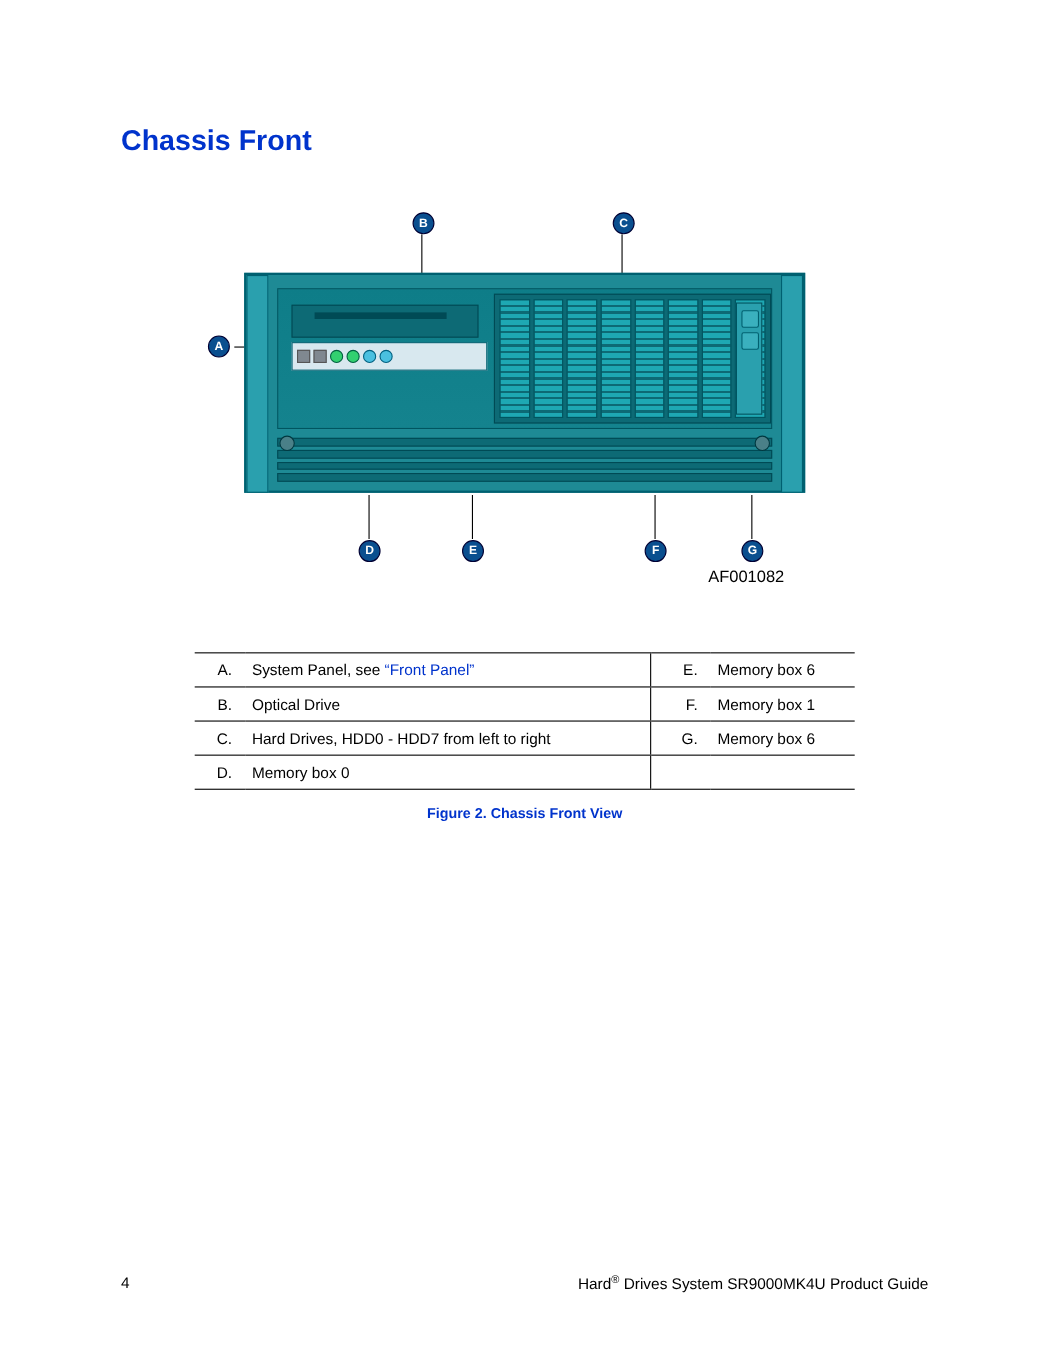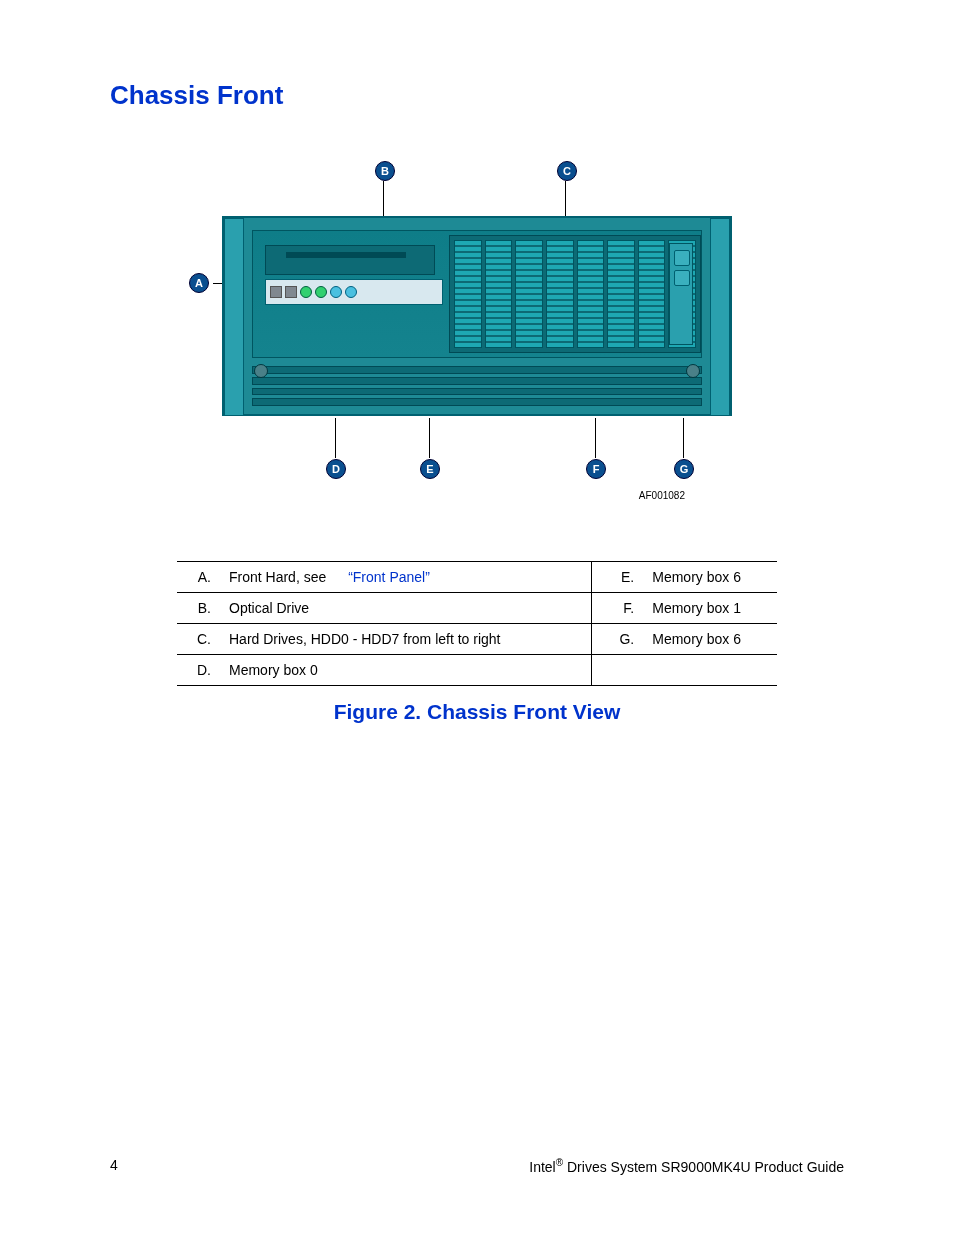--- a/index.html
+++ b/index.html
@@ -6,21 +6,21 @@
     margin: 0;
     font-family: Arial, Helvetica, sans-serif;
     font-size: 14px;
     color: #000;
     width: 954px;
     height: 1235px;
     position: relative;
     background: #fff;
   }
   .page {
-    padding: 80px 110px 0 110px;
+    padding: 112px 110px 0 110px;
     box-sizing: border-box;
     height: 100%;
     position: relative;
   }
   h1.section-title {
     color: #0033cc;
     font-size: 26px;
     font-weight: bold;
     margin: 0 0 40px 0;
   }
@@ -180,23 +180,23 @@
     width: 12px; height: 12px;
     border-radius: 50%;
     background: #4a8088;
     border: 1px solid #003840;
   }
   .thumbscrew.l { left: 30px; top: 146px; }
   .thumbscrew.r { right: 30px; top: 146px; }
 
   .figure-id {
     position: absolute;
-    right: 72px;
+    right: 44px;
     bottom: 0;
-    font-size: 10px;
+    font-size: 15px;
     color: #000;
   }
 
   
   .legend {
     width: 600px;
     margin: 60px auto 0 auto;
     border-collapse: collapse;
     font-size: 14px;
   }
@@ -214,28 +214,27 @@
   .legend td.rletter {
     width: 28px;
     text-align: right;
     padding-left: 14px;
     padding-right: 12px;
     border-left: 1px solid #000;
   }
   .legend a {
     color: #0033cc;
     text-decoration: none;
-    margin-left: 18px;
   }
 
   .figure-caption {
     text-align: center;
     color: #0033cc;
     font-weight: bold;
-    font-size: 21px;
+    font-size: 13px;
     margin-top: 14px;
   }
 
   .footer {
     position: absolute;
     left: 110px;
     right: 110px;
     bottom: 60px;
     display: flex;
     justify-content: space-between;
@@ -328,21 +327,21 @@
     </div>
 
     <div class="figure-id">AF001082</div>
   </div>
 
   <table class="legend">
     <tbody>
         <tr>
       <td class="letter">A.</td>
       <td>
-        <span>Front Hard, see </span><a href="#">“Front Panel”</a>
+        <span>System Panel, see </span><a href="#">“Front Panel”</a>
       </td>
       <td class="rletter">E.</td>
       <td>Memory box 6</td>
     </tr>
     <tr>
       <td class="letter">B.</td>
       <td>Optical Drive</td>
       <td class="rletter">F.</td>
       <td>Memory box 1</td>
     </tr>
@@ -359,16 +358,16 @@
       <td></td>
     </tr>
   </tbody>
     </table>
 
   <div class="figure-caption">Figure 2. Chassis Front View</div>
 
   <div class="footer">
     <span>4</span>
     <span>
-      <span>Intel</span><span class="sup">®</span><span> Drives System SR9000MK4U Product Guide</span>
+      <span>Hard</span><span class="sup">®</span><span> Drives System SR9000MK4U Product Guide</span>
     </span>
   </div>
 </div>
 
 </body></html>

